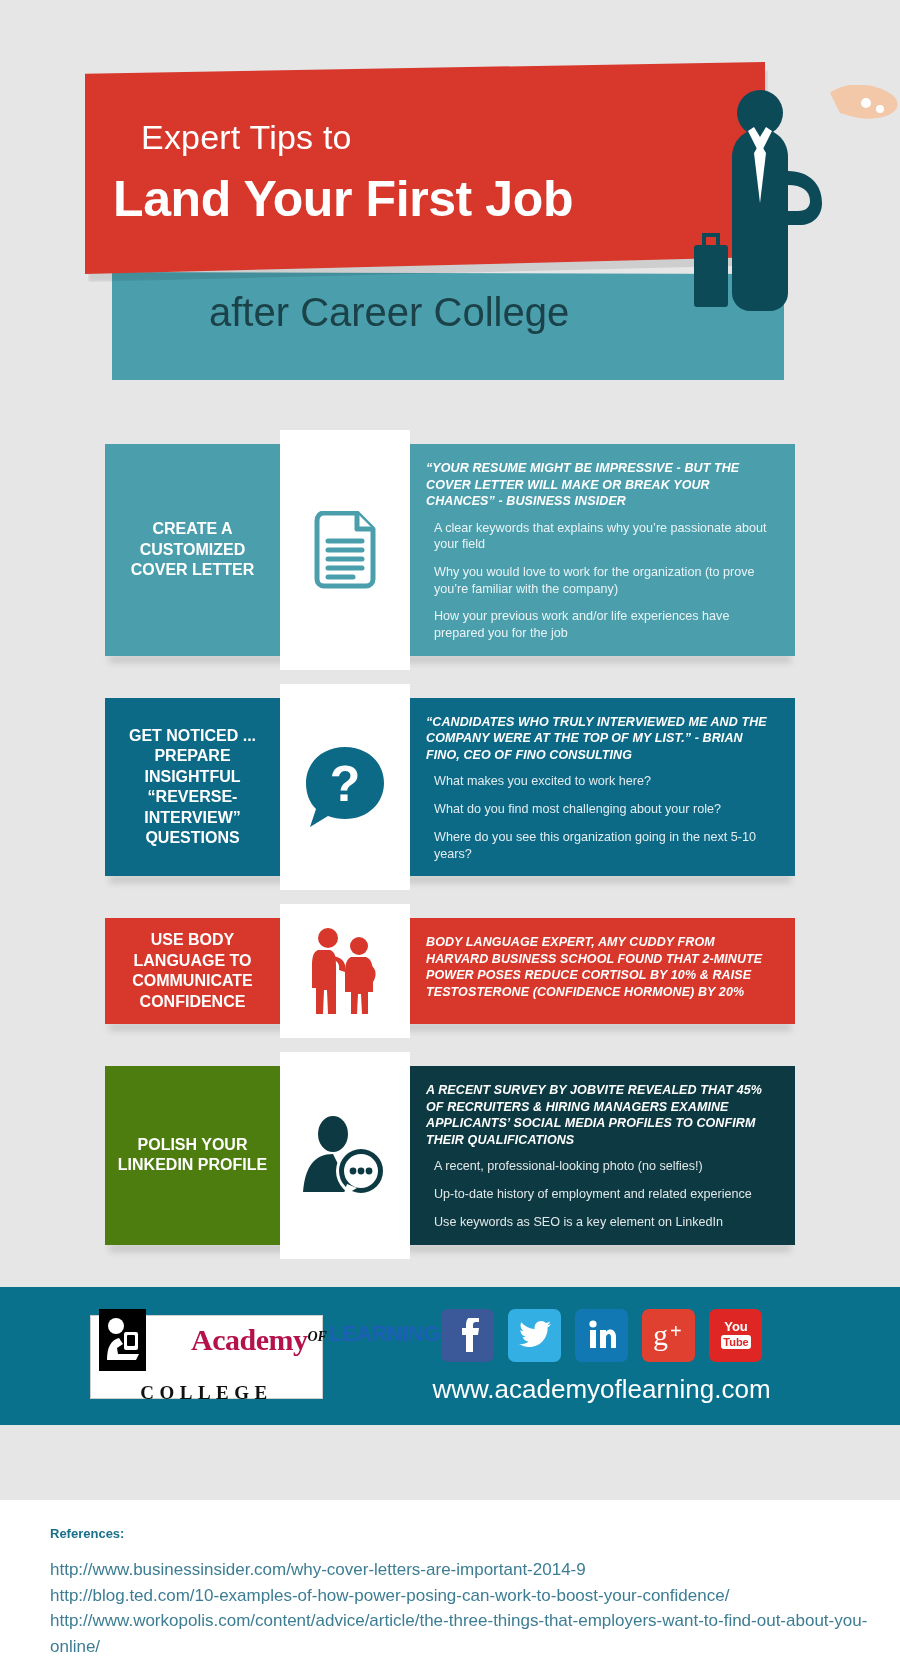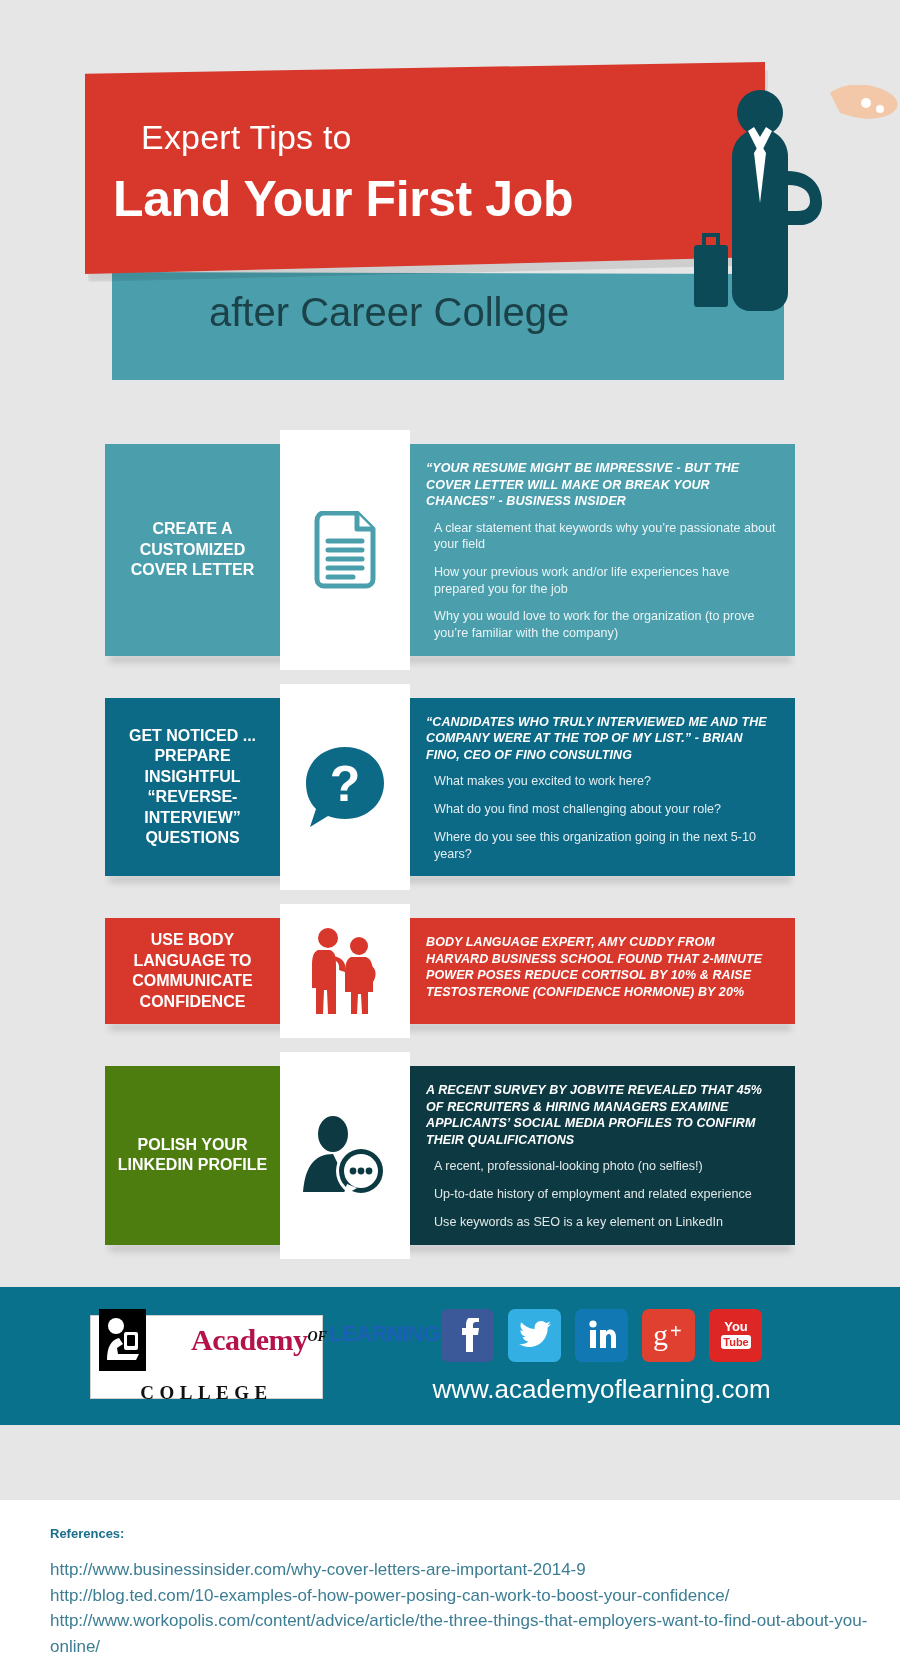--- a/index.html
+++ b/index.html
@@ -328,23 +328,23 @@
             <line x1="15" y1="39" x2="49" y2="39"></line>
             <line x1="15" y1="48" x2="49" y2="48"></line>
             <line x1="15" y1="57" x2="49" y2="57"></line>
             <line x1="15" y1="66" x2="40" y2="66"></line>
           </g>
         </svg>
       </div>
       <div class="sec-body" style="background:#4b9fad">
         <div class="sec-quote">“YOUR RESUME MIGHT BE IMPRESSIVE - BUT THE COVER LETTER WILL MAKE OR BREAK YOUR CHANCES”  - BUSINESS INSIDER</div>
         <ul class="sec-bullets">
-          <li>A clear statement that keywords why you’re passionate about your field</li>
+          <li>A clear keywords that explains why you’re passionate about your field</li>
+          <li>Why you would love to work for the organization (to prove you’re familiar with the company)</li>
           <li>How your previous work and/or life experiences have prepared you for the job</li>
-          <li>Why you would love to work for the organization (to prove you’re familiar with the company)</li>
         </ul>
       </div>
     </div>
   </div>
 
   <div class="section-wrap">
     <div class="sec-shadow"></div>
     <div class="section">
       <div class="sec-label" style="background:#0d6a87">GET NOTICED ... PREPARE INSIGHTFUL “REVERSE-INTERVIEW” QUESTIONS</div>
       <div class="sec-icon">

